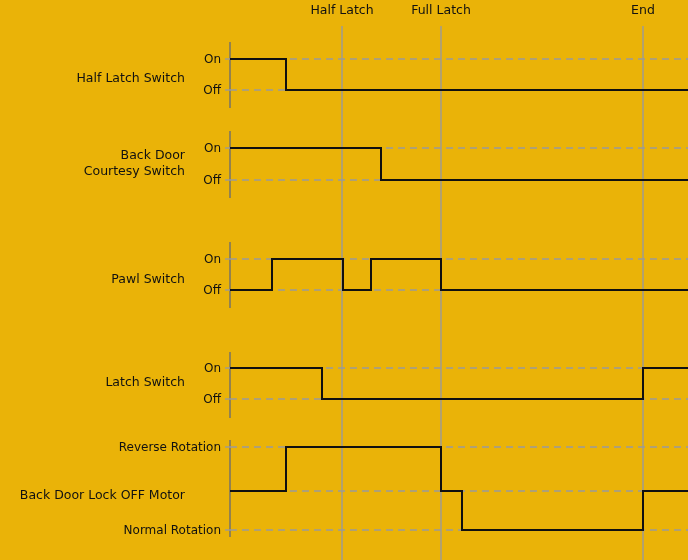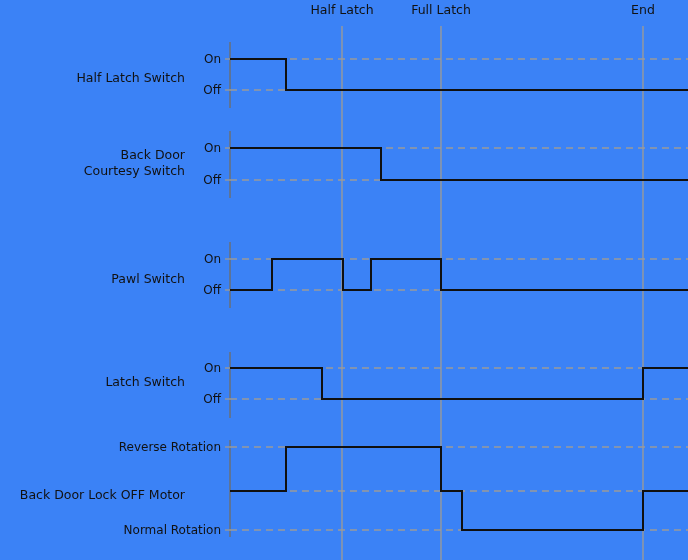--- a/index.html
+++ b/index.html
@@ -7,21 +7,21 @@
     padding: 0;
     background: #ffffff;
   }
   body {
     font-family: "DejaVu Sans", "Liberation Sans", sans-serif;
   }
   #diagram-root {
     position: relative;
     width: 688px;
     height: 560px;
-    background: #3b82f6;
+    background: #eab308;
     overflow: hidden;
   }
   #timing-svg {
     position: absolute;
     left: 0;
     top: 0;
     width: 688px;
     height: 560px;
   }
   .event-label,

